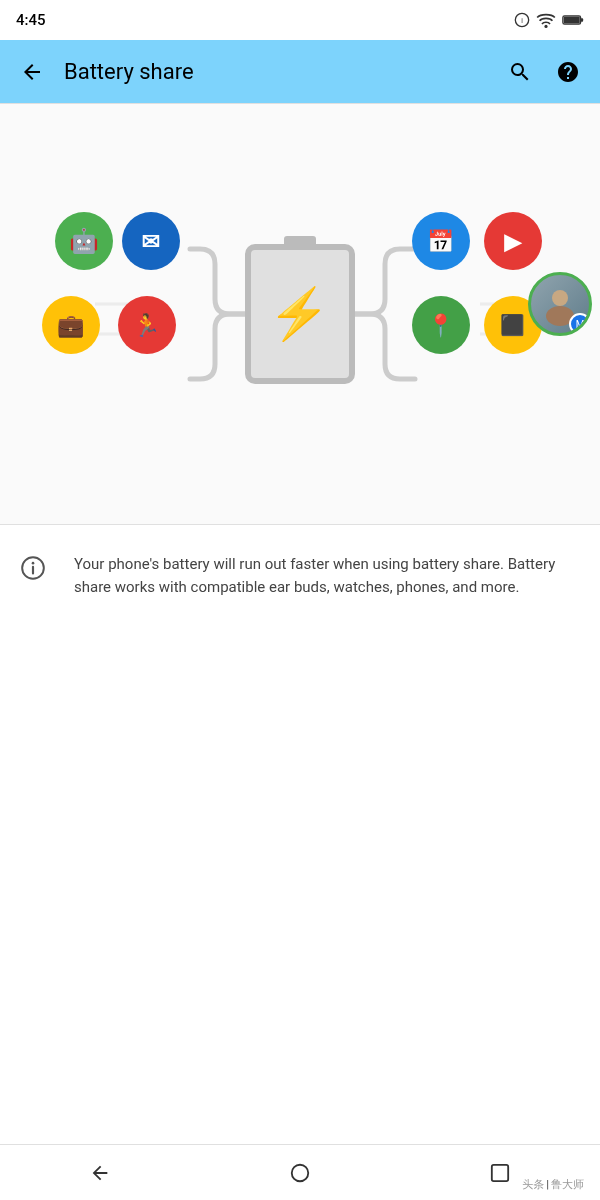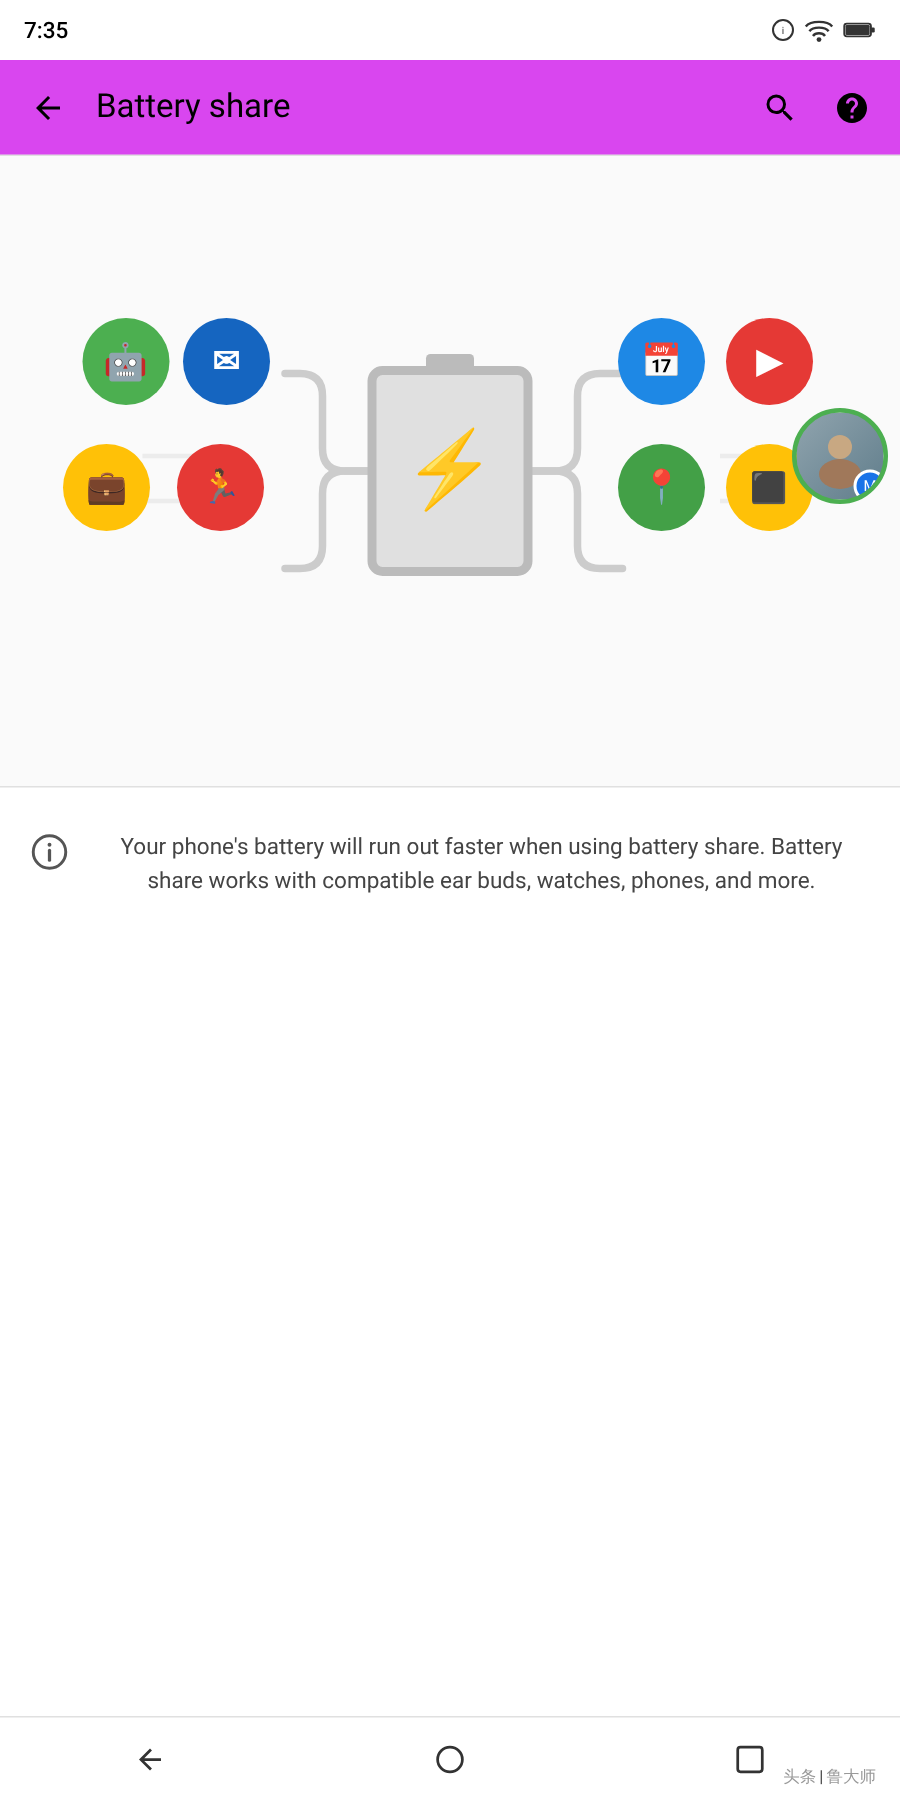--- a/index.html
+++ b/index.html
@@ -28,21 +28,21 @@
     }
     .status-icons {
       display: flex;
       align-items: center;
       gap: 6px;
     }
 
     
     .app-bar {
       height: 64px;
-      background: #d946ef;
+      background: #7dd3fc;
       display: flex;
       align-items: center;
       padding: 0 8px;
       border-bottom: 1px solid #e0e0e0;
     }
     .app-bar-back {
       width: 48px;
       height: 48px;
       display: flex;
       align-items: center;
@@ -129,23 +129,22 @@
       font-size: 22px;
       color: #fff;
       font-weight: bold;
     }
 
     
     .info-section {
       padding: 28px 20px;
       display: flex;
       align-items: flex-start;
-      gap: 16px;
+      gap: 28px;
       border-top: 1px solid #e0e0e0;
-      text-align: center;
     }
     .info-icon {
       width: 26px;
       height: 26px;
       flex-shrink: 0;
       margin-top: 2px;
     }
     .info-text {
       font-size: 15px;
       color: #444;
@@ -171,21 +170,21 @@
       display: flex;
       align-items: center;
       justify-content: center;
       cursor: pointer;
     }
   </style>
 </head>
 <body>
 
 <div class="status-bar">
-  <span class="status-time">7:35</span>
+  <span class="status-time">4:45</span>
   <div class="status-icons">
 
     <svg width="16" height="16" viewBox="0 0 24 24" fill="#333">
       <circle cx="12" cy="12" r="10" fill="none" stroke="#333" stroke-width="2"></circle>
       <text x="12" y="16" text-anchor="middle" font-size="10" fill="#333">i</text>
     </svg>
 
     <svg width="20" height="16" viewBox="0 0 24 20" fill="#333">
       <path d="M1 7 C5 2 19 2 23 7" stroke="#333" stroke-width="2" fill="none"></path>
       <path d="M4 11 C7 7 17 7 20 11" stroke="#333" stroke-width="2" fill="none"></path>

